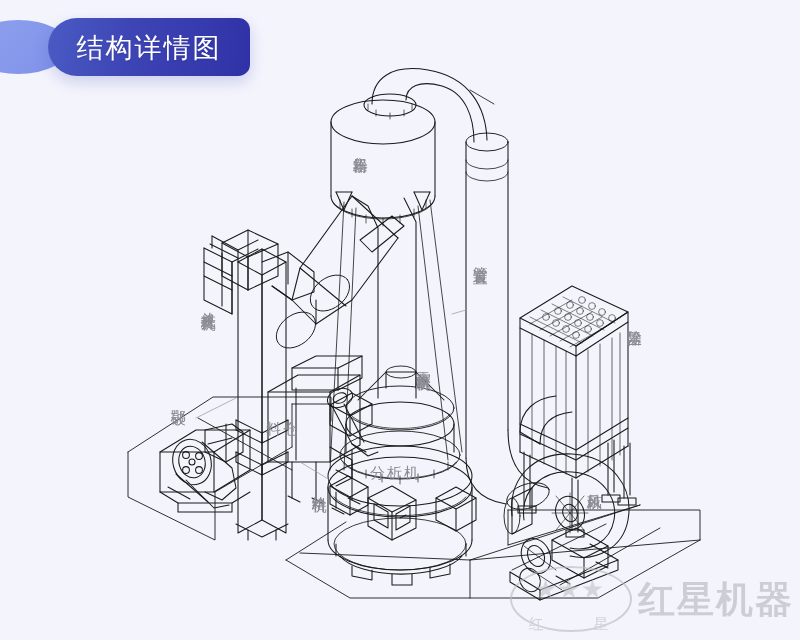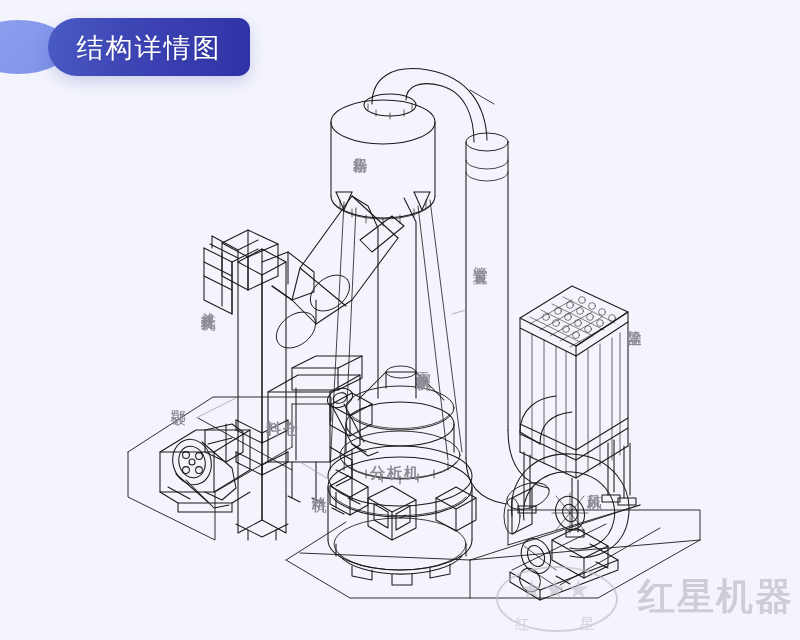--- a/index.html
+++ b/index.html
@@ -37,40 +37,40 @@
   #drawing{position:absolute;left:0;top:0;width:800px;height:640px;}
   #drawing svg{display:block;}
 
   
   .lbl{
     position:absolute;color:#8b8b93;line-height:1.02;
     font-family:"DejaVu Sans","Liberation Sans",sans-serif;
     white-space:pre-line;pointer-events:none;user-select:none;
   }
   .lbl.v{writing-mode:vertical-rl;text-orientation:upright;letter-spacing:1px;}
-  .lbl.h{letter-spacing:2px;font-weight:bold;}
+  .lbl.h{letter-spacing:2px;}
 
   
   .wm{position:absolute;right:6px;bottom:4px;height:74px;display:flex;align-items:center;opacity:.62;}
   .wm-mark{position:relative;width:132px;height:74px;}
   .wm-ring{
     position:absolute;left:6px;top:4px;width:118px;height:62px;
     border:2px solid #b9b9c2;border-radius:50%;
   }
   .wm-stars{
     position:absolute;left:0;top:10px;width:130px;height:34px;
     display:flex;align-items:center;justify-content:center;gap:4px;
     color:#c3c3cb;font-size:26px;line-height:1;
   }
   .wm-sub{
     position:absolute;left:0;bottom:2px;width:130px;
     display:flex;justify-content:space-around;
     color:#bdbdc6;font-size:15px;letter-spacing:1px;
   }
-  .wm-txt{display:flex;flex-direction:column;justify-content:center;margin-left:16px;font-family:Liberation Mono, monospace;}
+  .wm-txt{display:flex;flex-direction:column;justify-content:center;margin-left:2px;}
   .wm-cn{color:#b6b6bf;font-size:37px;font-weight:bold;letter-spacing:2px;line-height:1;}
   .wm-en{color:#bcbcc5;font-size:13.5px;font-weight:bold;letter-spacing:3.1px;margin-top:3px;}
 </style>
 </head>
 <body>
 
 <div id="page">
 
   <div class="badge-wrap">
     <div class="badge-blob"></div>

